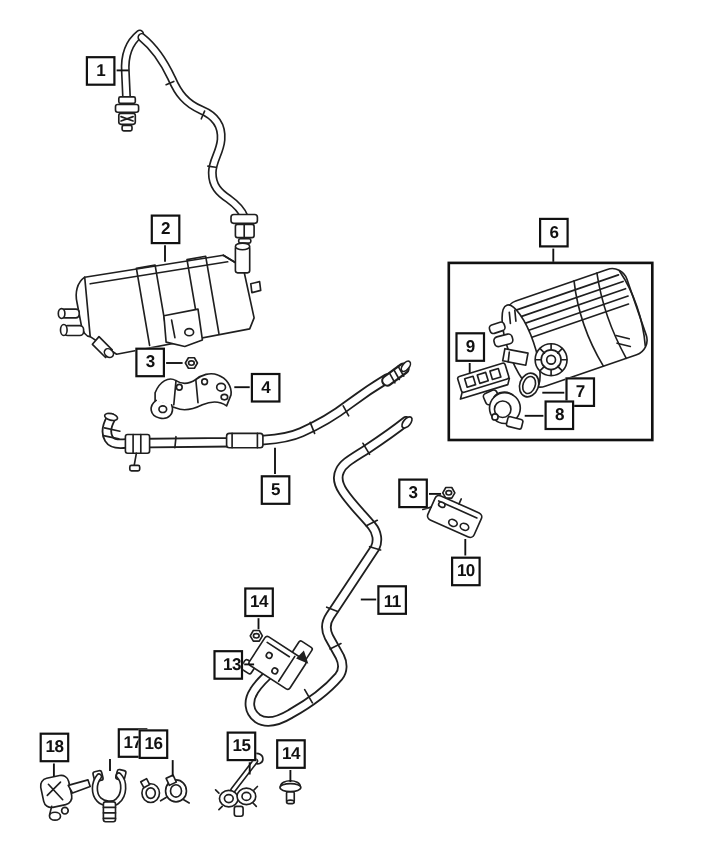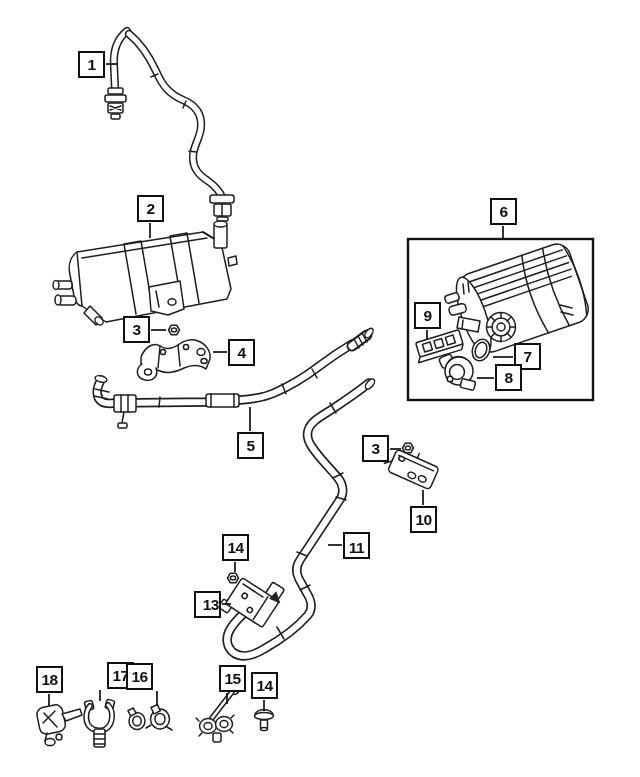--- a/index.html
+++ b/index.html
@@ -314,20 +314,20 @@
     </div>
   <div class="callout" style="left:36px;  top:666px;">
       <span>18</span>
     </div>
   <div class="callout" style="left:87px;  top:662px;margin-left:20px;">
       <span>17</span>
     </div>
   <div class="callout" style="left:126px; top:663px;">
       <span>16</span>
     </div>
-  <div class="callout" style="left:219px; top:665px;">
+  <div class="callout" style="left:206px; top:665px;">
       <span>15</span>
     </div>
   <div class="callout" style="left:251px; top:672px;justify-content:center;">
       <span>14</span>
     </div>
 
 </div>
 
 </body></html>

